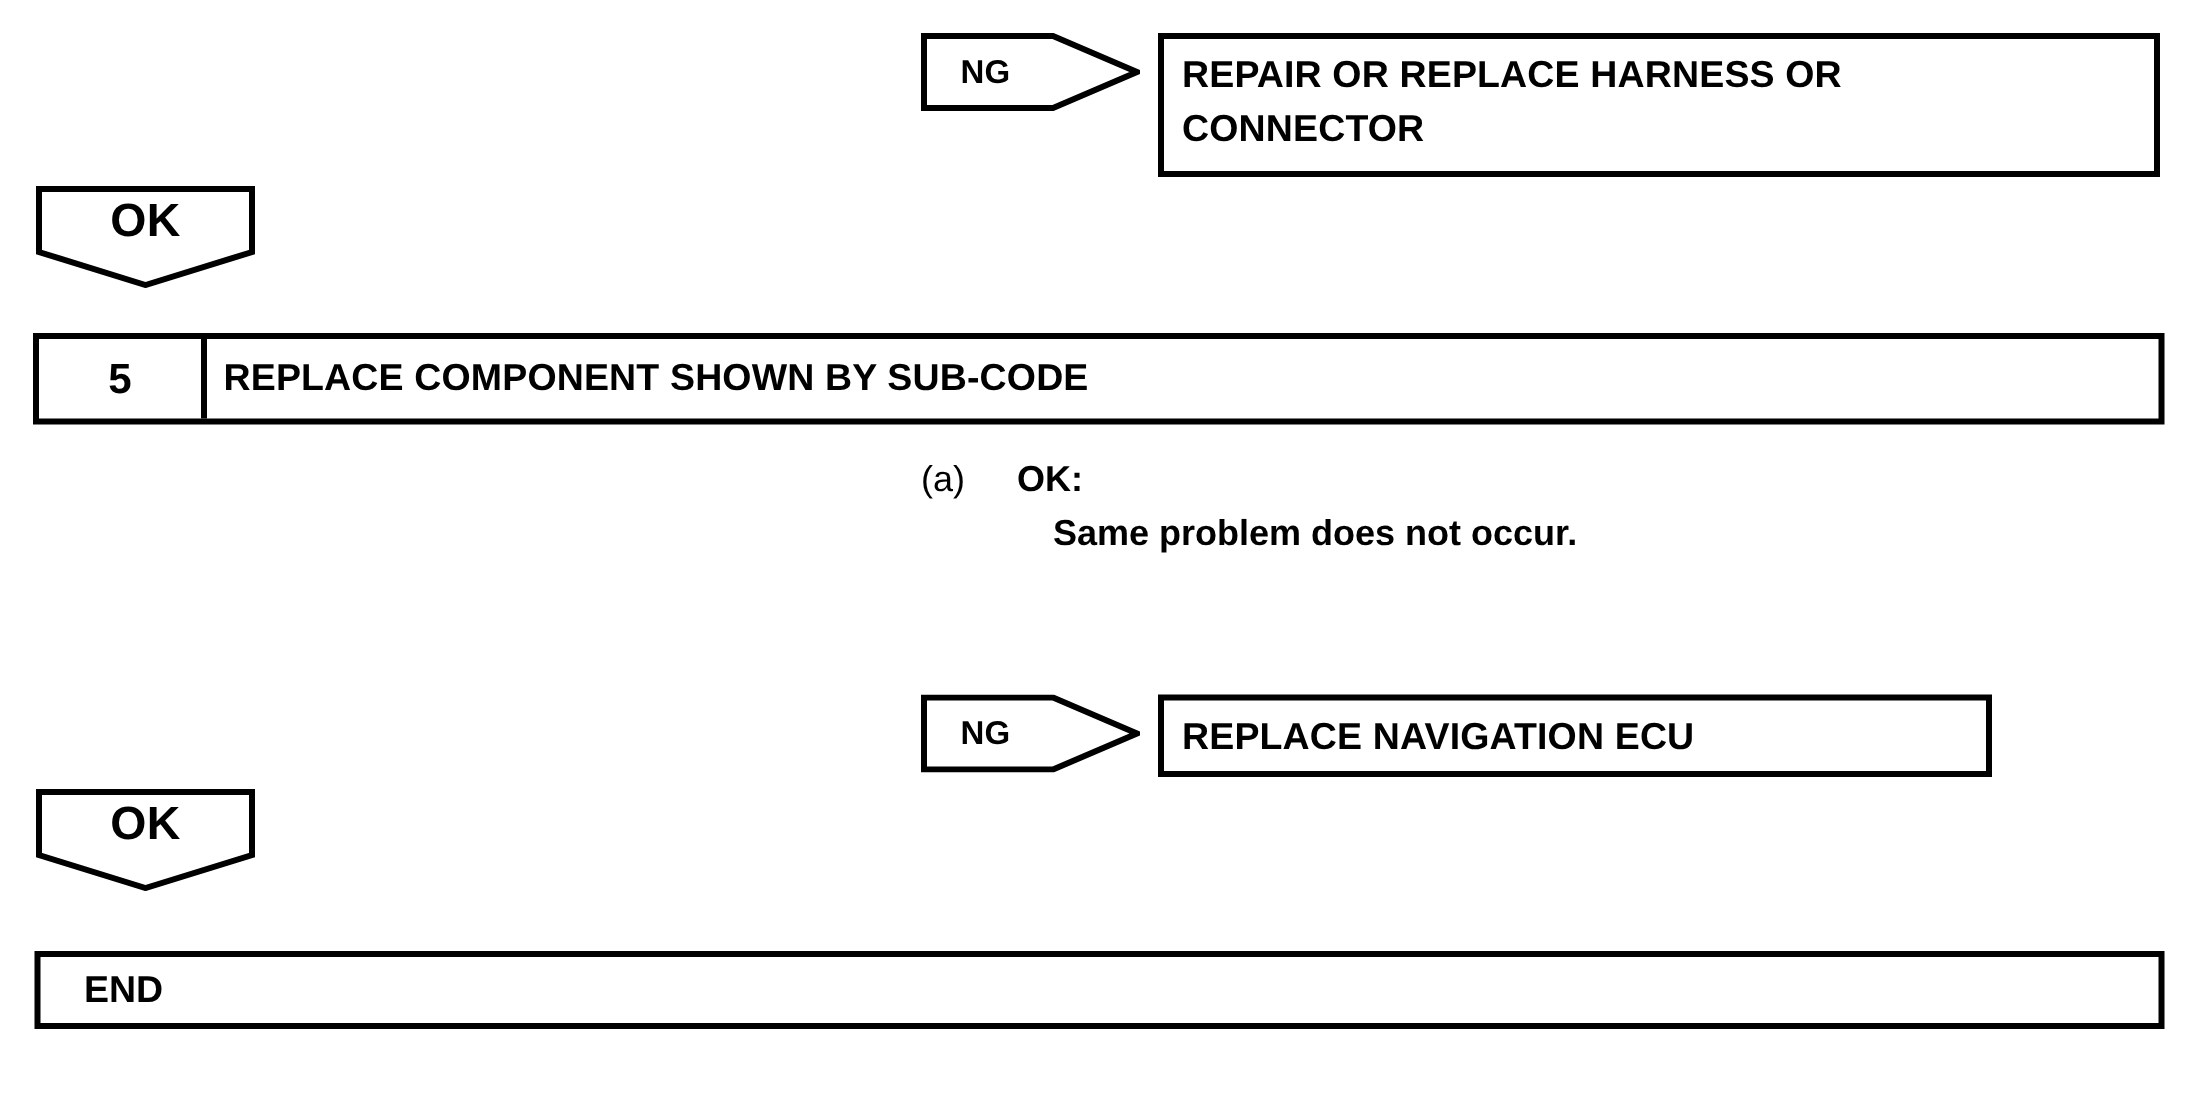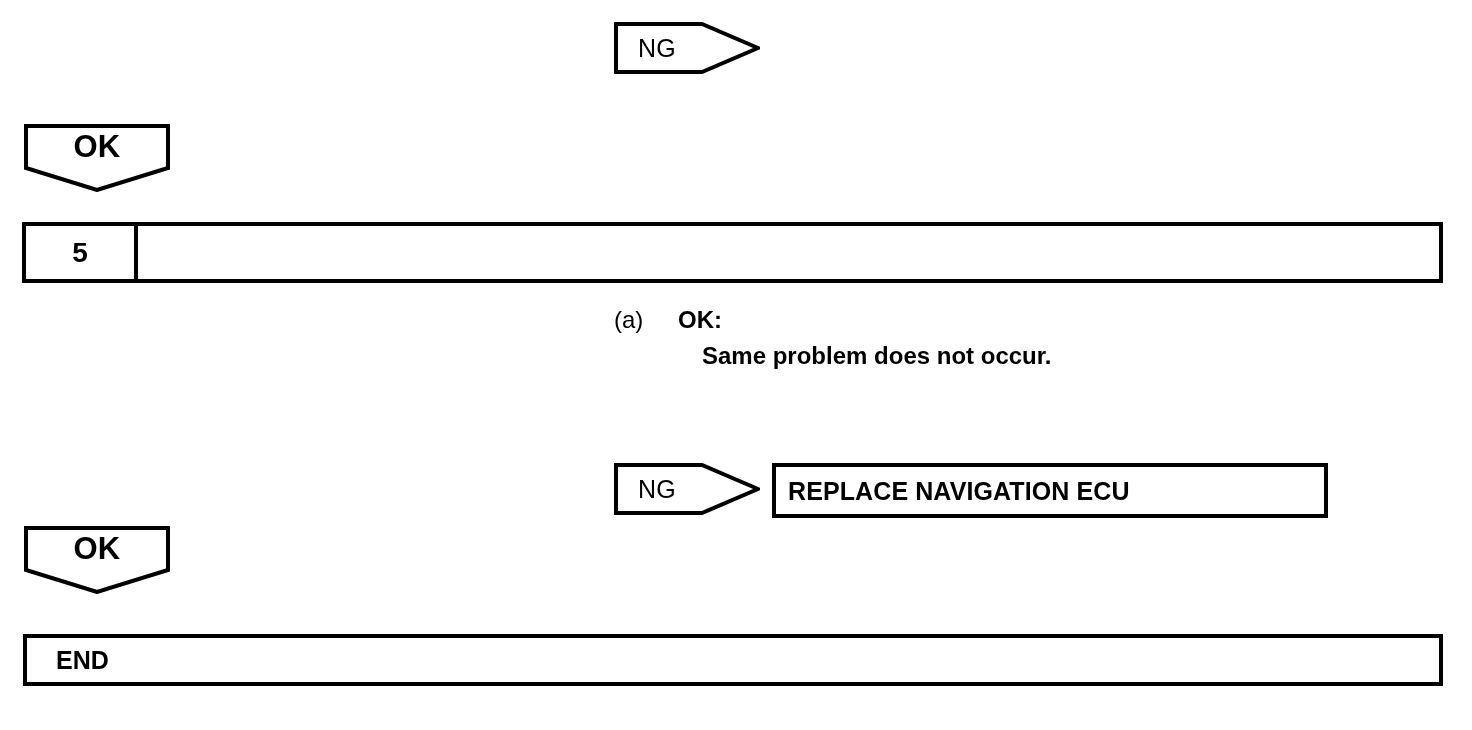--- a/index.html
+++ b/index.html
@@ -44,22 +44,22 @@
   }
   .ng-arrow svg { display: block; }
   .ng-arrow .ng-label {
     position: absolute;
     left: 0; top: 0;
     width: 86px;
     height: 100%;
     display: flex;
     align-items: center;
     justify-content: center;
-    font-weight: normal;
-    font-size: 25px;
+    font-weight: bold;
+    font-size: 22px;
     letter-spacing: 0.2px;
     text-align: center;
   }
 
   
   .ok-shape { position: absolute; }
   .ok-shape svg { display: block; }
   .ok-shape .ok-label {
     position: absolute;
     left: 0;
@@ -133,30 +133,35 @@
 
 <div id="page">
 
   <div class="ng-arrow" style="left:614px; top:22px; width:146px; height:52px;">
     <svg width="146" height="52" viewBox="0 0 146 52" aria-hidden="true">
       <polygon points="2,2 88,2 144,26 88,50 2,50" fill="#ffffff" stroke="#000000" stroke-width="4" stroke-linejoin="miter"></polygon>
     </svg>
     <span class="ng-label">NG</span>
   </div>
 
+  <div class="abs result-box" style="left:772px; top:22px; width:668px; height:96px;">
+    <span class="result-text">REPAIR OR REPLACE HARNESS OR
+CONNECTOR</span>
+  </div>
 
   <div class="ok-shape" style="left:24px; top:124px; width:146px; height:68px;">
     <svg width="146" height="68" viewBox="0 0 146 68" aria-hidden="true">
       <polygon points="2,2 144,2 144,44 73,66 2,44" fill="#ffffff" stroke="#000000" stroke-width="4" stroke-linejoin="miter"></polygon>
     </svg>
     <span class="ok-label">OK</span>
   </div>
 
   <div class="abs step-bar" style="left:22px; top:222px; width:1421px; height:61px;">
     <div class="step-num">5</div>
+    <div class="step-title">REPLACE COMPONENT SHOWN BY SUB-CODE</div>
   </div>
 
   <div class="proc-block" style="left:614px; top:302px; width:840px;">
     <div class="proc-row">
       <div class="proc-marker">(a)</div>
       <div class="proc-body">
         <div class="proc-line proc-strong">OK:</div>
         <div class="proc-line proc-indent">Same problem does not occur.</div>
       </div>
     </div>

